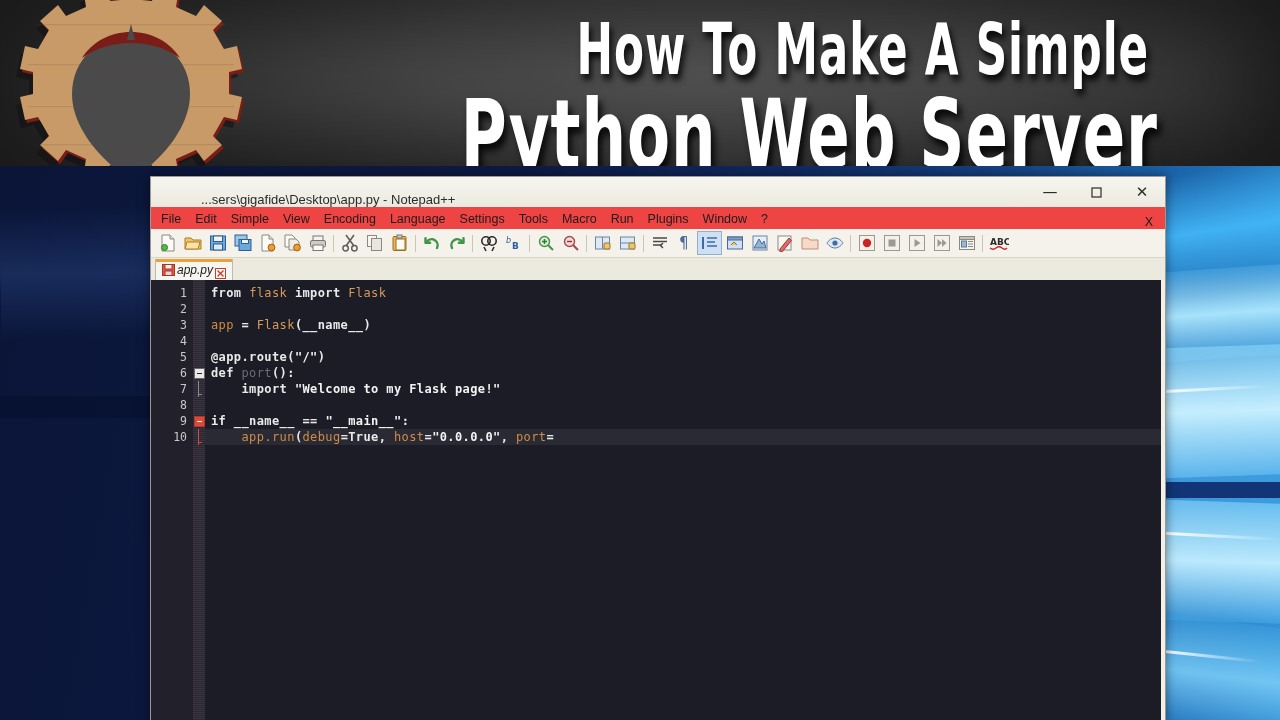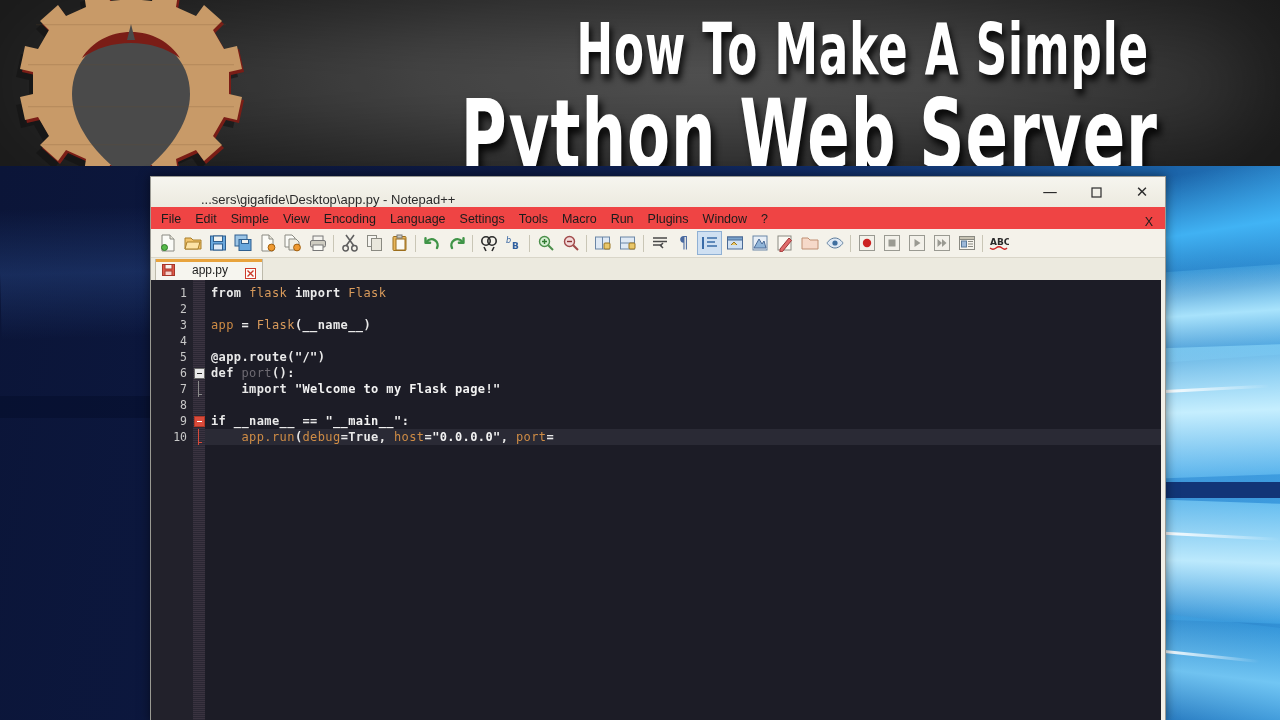--- a/index.html
+++ b/index.html
@@ -72,22 +72,22 @@
   .npp-toolbar{height:28px;background:linear-gradient(180deg,#f7f6f0,#ecead f);
     background:#f4f2ea;display:flex;align-items:center;padding-left:4px;gap:0px;flex:0 0 auto;
     border-bottom:1px solid #d9d6c9;}
   .tbi{width:25px;height:24px;display:flex;align-items:center;justify-content:center;}
   .tbsep{width:7px;height:20px;position:relative;}
   .tbsep:after{content:"";position:absolute;left:3px;top:2px;width:1px;height:17px;background:#c9c6b6;}
   .tbi.pressed{background:#cfe0f2;border:1px solid #8fb0d4;box-sizing:border-box;}
 
   .npp-tabbar{height:22px;background:#eceadf;display:flex;align-items:flex-end;
     padding-left:4px;flex:0 0 auto;position:relative;}
-  .tab{height:20px;display:flex;align-items:center;gap:17px;padding:0 6px;
-    background:#f6f5ef;border:1px solid #bdbaab;border-bottom:none;position:relative;}
+  .tab{height:20px;display:flex;align-items:center;gap:2px;padding:0 6px;
+    background:#f6f5ef;border:1px solid #bdbaab;border-bottom:none;position:relative;font-style:italic;}
   .tab.active:before{content:"";position:absolute;left:0;right:0;top:-1px;height:3px;background:#e8a33d;}
   .tab-label{font-size:12px;color:#1c1c1c;}
   .tab-close{width:11px;height:11px;position:relative;}
 
   .npp-body{flex:1 1 auto;display:flex;background:#1c1c26;min-height:0;position:relative;}
   .linecol{width:42px;background:#22212b;padding-top:5px;text-align:right;flex:0 0 auto;}
   .lnum{font-family:"DejaVu Sans Mono",monospace;font-size:11.5px;color:#c8c8c8;
     height:16px;line-height:16px;padding-right:6px;}
   .foldcol{width:12px;flex:0 0 auto;padding-top:5px;position:relative;
     background:repeating-linear-gradient(0deg,#3a3340 0px,#3a3340 1px,#2a2733 1px,#2a2733 2px);}

